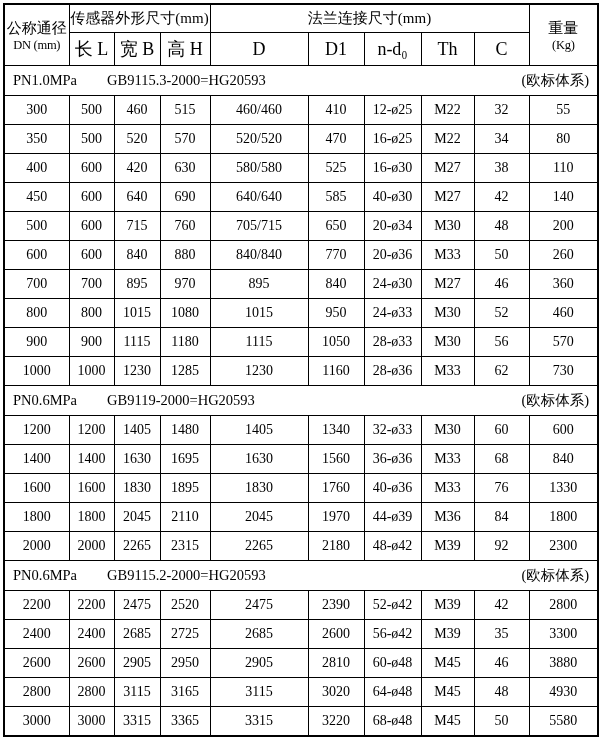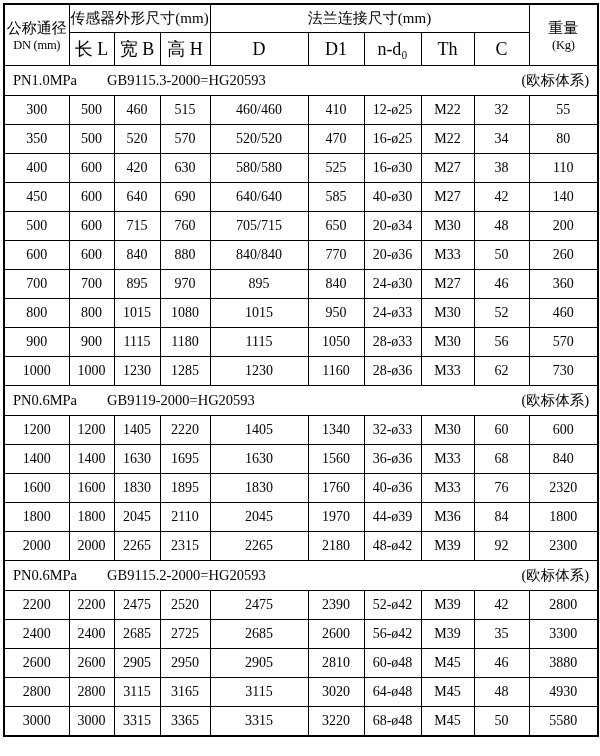--- a/index.html
+++ b/index.html
@@ -221,21 +221,21 @@
             <span class="section-pressure">PN0.6MPa</span>
             <span class="section-standard">GB9119-2000=HG20593</span>
             <span class="section-note">(欧标体系)</span>
           </div>
         </td>
       </tr>
       <tr>
         <td>1200</td>
         <td>1200</td>
         <td>1405</td>
-        <td>2220</td>
+        <td>1480</td>
         <td>1405</td>
         <td>1340</td>
         <td>32-ø33</td>
         <td>M30</td>
         <td>60</td>
         <td>600</td>
       </tr>
       <tr>
         <td>1400</td>
         <td>1400</td>
@@ -251,21 +251,21 @@
       <tr>
         <td>1600</td>
         <td>1600</td>
         <td>1830</td>
         <td>1895</td>
         <td>1830</td>
         <td>1760</td>
         <td>40-ø36</td>
         <td>M33</td>
         <td>76</td>
-        <td>2320</td>
+        <td>1330</td>
       </tr>
       <tr>
         <td>1800</td>
         <td>1800</td>
         <td>2045</td>
         <td>2110</td>
         <td>2045</td>
         <td>1970</td>
         <td>44-ø39</td>
         <td>M36</td>

